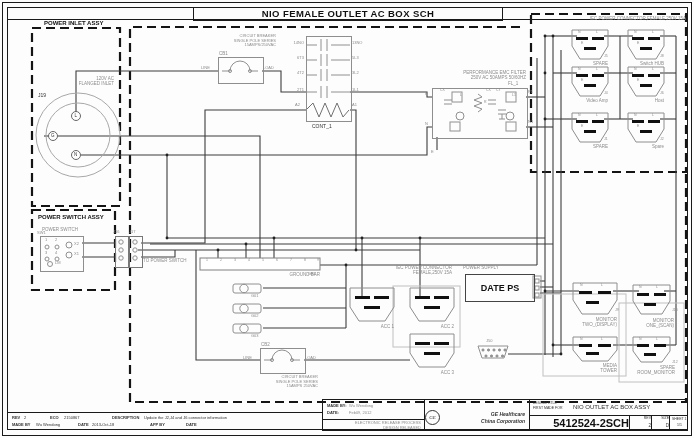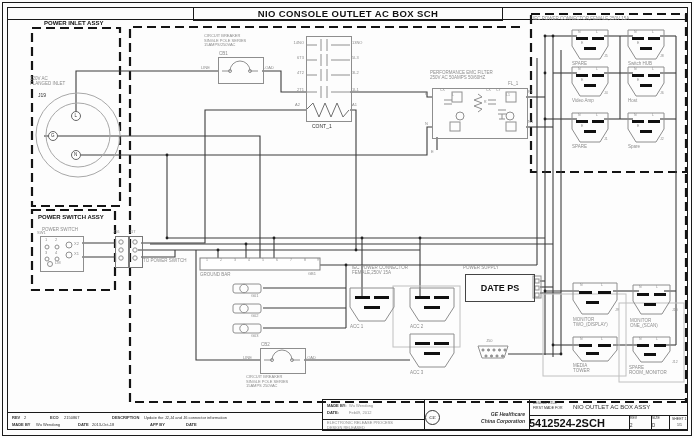--- a/index.html
+++ b/index.html
@@ -7,21 +7,21 @@
   .a{position:absolute}
   .g{color:#8c8c8c}
   .d{color:#333}
   .k{color:#111}
   .t35{font-size:3.5px;line-height:1.1;white-space:nowrap}
   .t4{font-size:4px;line-height:1.15;white-space:nowrap}
   .t45{font-size:4.5px;line-height:1.2;white-space:nowrap}
   .t5{font-size:5px;line-height:1.2;white-space:nowrap}
   .t6{font-size:6px;line-height:1.2;white-space:nowrap}
   .b{font-weight:bold}
-  .ctr{text-align:left}
+  .ctr{text-align:right}
   .rt{text-align:right}
   .it{font-style:italic}
   .pin{position:absolute;height:2.6px;background:#101010}
   .box{position:absolute;border:1px solid #8e8e8e;background:transparent}
   .frame1{position:absolute;left:2px;top:2px;width:688px;height:432px;border:1.6px solid #1a1a1a}
   .frame2{position:absolute;left:7px;top:7px;width:679px;height:421px;border:1px solid #1a1a1a}
   .hline{position:absolute;background:#1a1a1a}
   .vline{position:absolute;background:#1a1a1a}
 </style>
 </head>
@@ -211,21 +211,21 @@
       <path d="M633,337 h37 v14 l-8,11 h-21 l-8,-11 z"></path>
       <path d="M350,288 h44 v19 l-9,14 h-26 l-9,-14 z"></path>
       <path d="M410,288 h44 v19 l-9,14 h-26 l-9,-14 z"></path>
       <path d="M410,334 h44 v19 l-9,14 h-26 l-9,-14 z"></path>
     </g>
   </svg>
 
   <div class="frame1"></div>
   <div class="frame2"></div>
   <div class="a" style="left:193px;top:7px;width:308px;height:12px;border:1px solid #1a1a1a;line-height:12px;text-align:center;font-size:9.5px;font-weight:bold;letter-spacing:.4px;color:#111">
-    <span>NIO CONSOLE OUTLET AC BOX SCH</span>
+    <span>NIO FEMALE OUTLET AC BOX SCH</span>
   </div>
   <div class="hline" style="left:8px;top:19px;width:678px;height:1px"></div>
 
   <div class="a t6 b k" style="left:44px;top:20px">POWER INLET ASSY</div>
   <div class="a t45 g ctr" style="left:30px;top:76px;width:84px">
     <div>120V AC</div>
     <div>FLANGED INLET</div>
   </div>
   <div class="a t5 d" style="left:38px;top:92px">J19</div>
   <span class="a t45 d" style="left:74.5px;top:113px">L</span>

